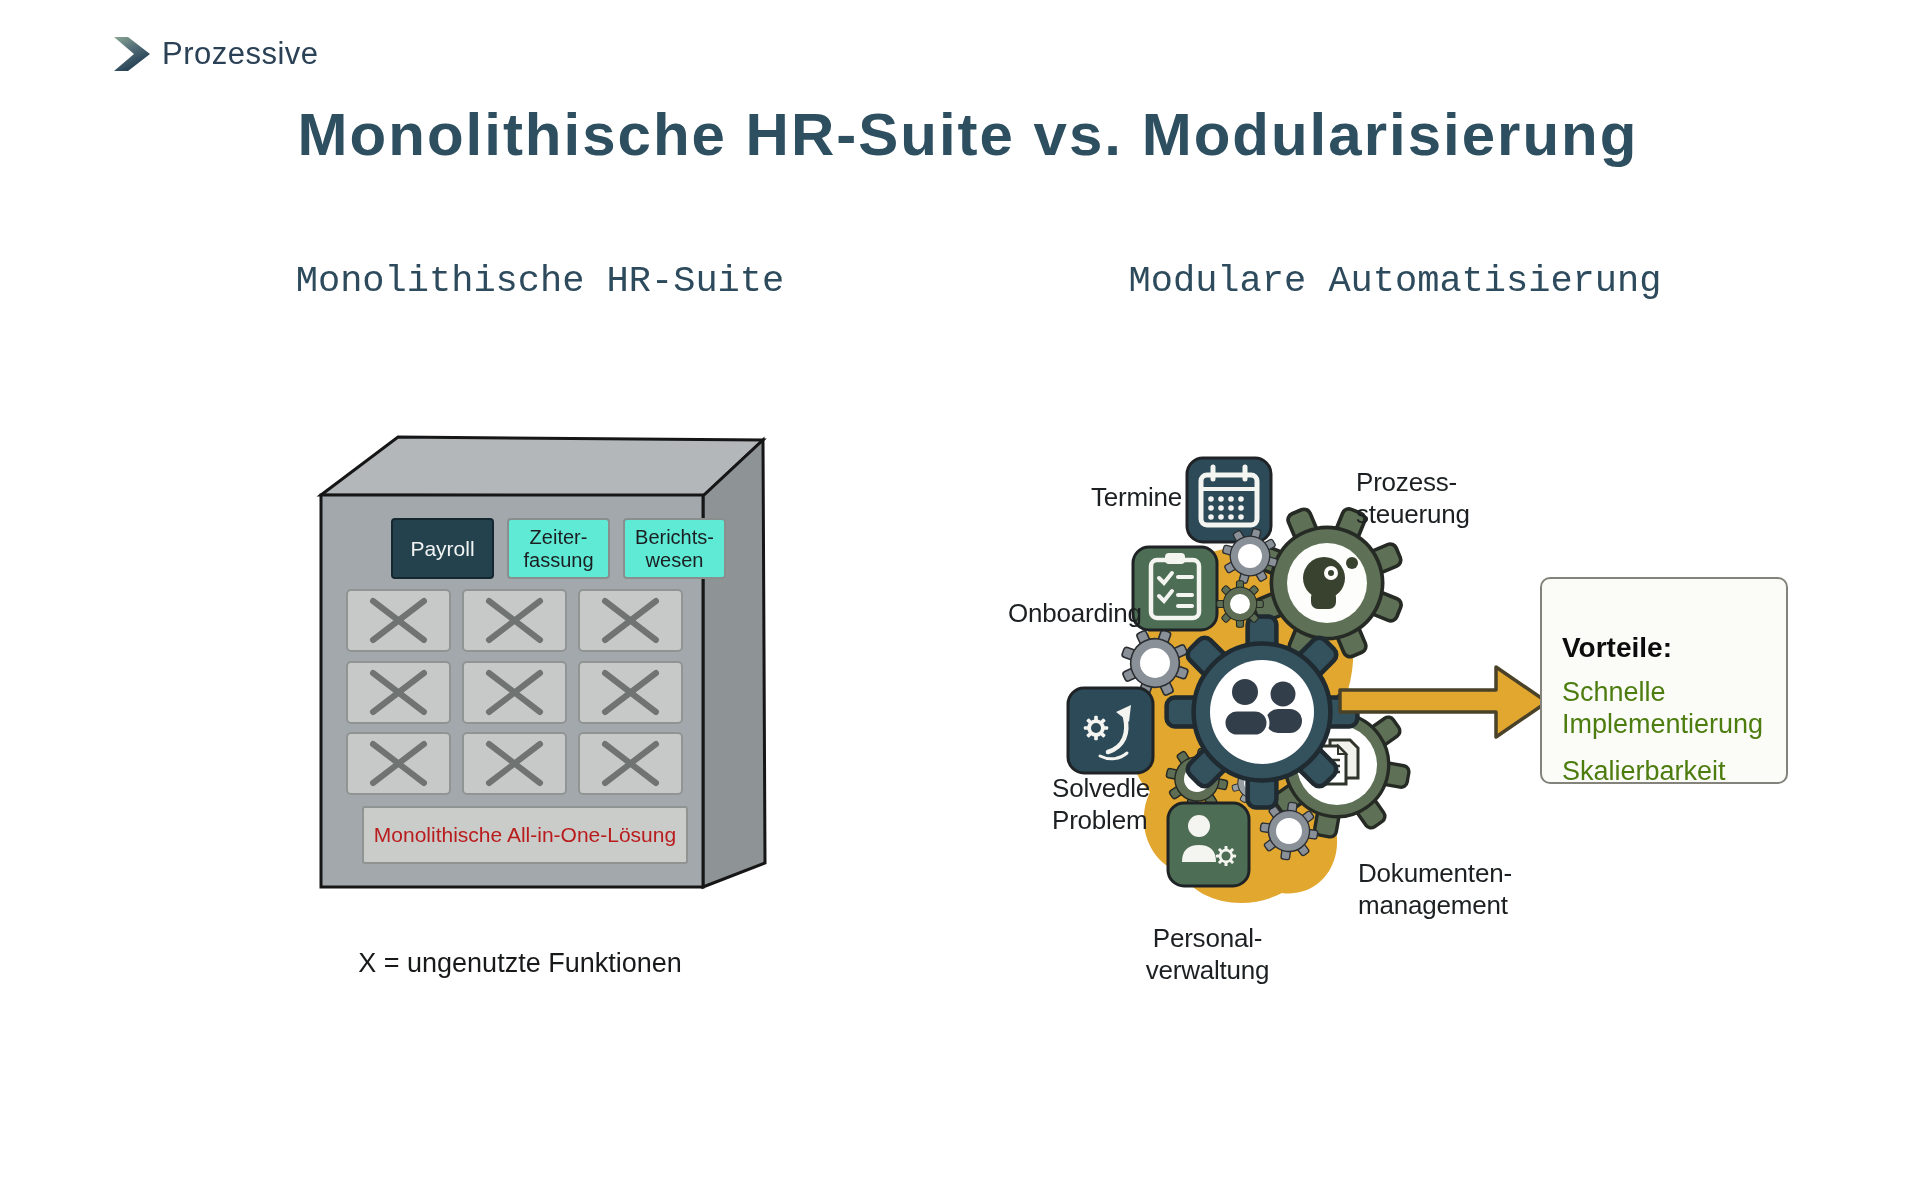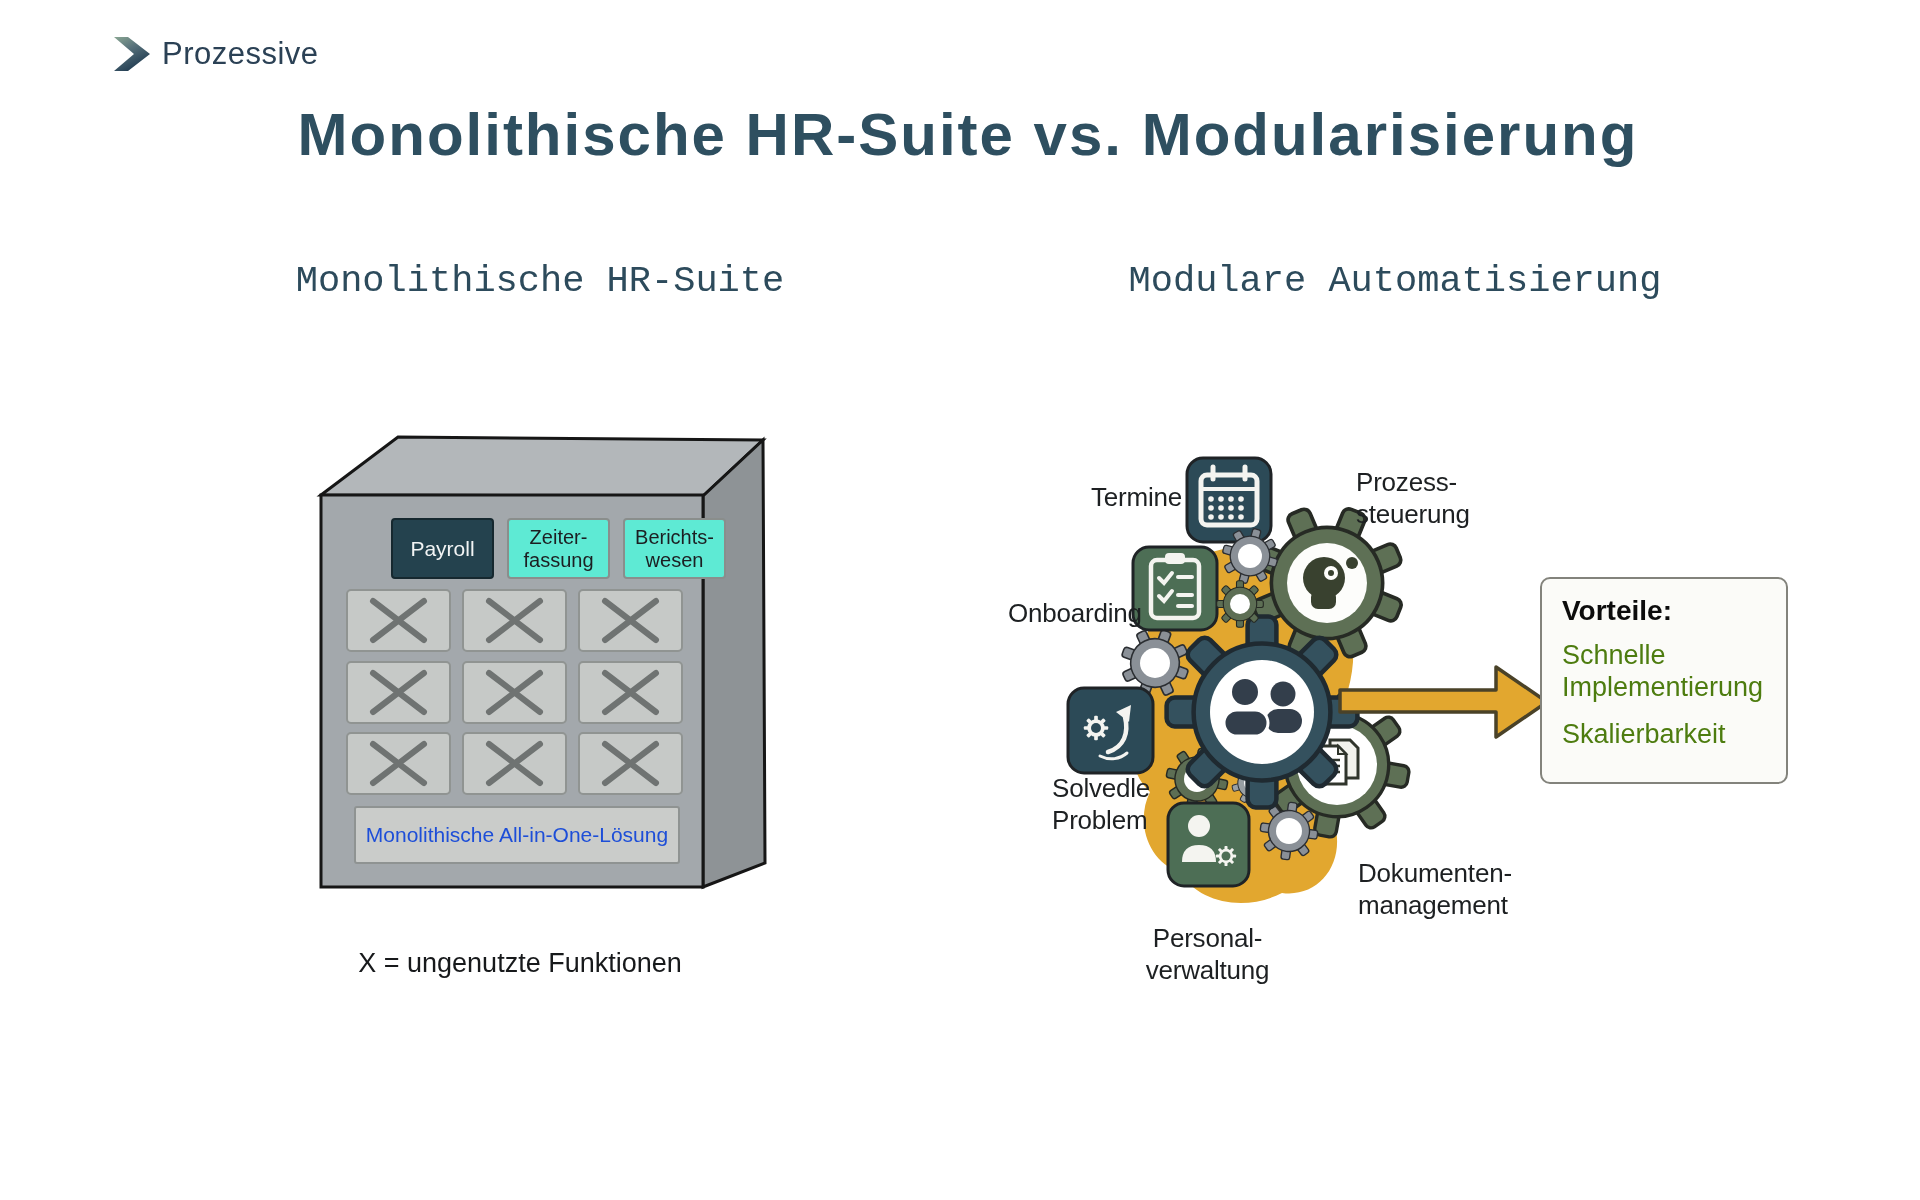--- a/index.html
+++ b/index.html
@@ -26,24 +26,24 @@
     position:absolute; display:flex; align-items:center; justify-content:center;
     text-align:center; white-space:pre-line; box-sizing:border-box; border-radius:4px;
     font-size:20px; line-height:1.12; color:#1c1f22;margin-left:44px;
   }
   .cell-payroll { left:347px; top:518px; width:103px; height:61px;
     background:#24424e; border:2px solid #16282f; color:#f2f4f4; font-size:21px; }
   .cell-light { background:#5eead4; border:2px solid #8a8e8c; }
   .cell-zeiter   { left:463px; top:518px; width:103px; height:61px; }
   .cell-berichts { left:579px; top:518px; width:103px; height:61px; }
   .box-footer {
-    position:absolute; left:354px; top:806px; width:326px; height:58px;
+    position:absolute; left:362px; top:806px; width:326px; height:58px;
     display:flex; align-items:center; justify-content:center; box-sizing:border-box;
     background:#caccca; border:2px solid #8f9392; border-radius:3px;
-    font-size:21px; color:#1d4ed8;
+    font-size:21px; color:#b91c1c;
   }
   .caption {
     position:absolute; left:330px; top:948px; width:380px; text-align:center;
     font-size:27px; font-weight:500; color:#17191b;
   }
   
   .right-svg { position:absolute; left:1000px; top:420px; width:820px; height:600px; }
   .label {
     position:absolute; font-size:26px; color:#1d2022; line-height:1.22;
     white-space:pre-line; letter-spacing:-0.2px;
@@ -52,21 +52,21 @@
   .label-prozess    { left:1356px; top:467px; width:180px; }
   .label-onboarding { left:1008px; top:598px; width:122px; text-align:center; }
   .label-solvedle   { left:1052px; top:773px; width:140px; }
   .label-personal   { left:1135px; top:923px; width:145px; text-align:center; }
   .label-dokumente  { left:1358px; top:858px; width:200px; }
   .benefits {
     position:absolute; left:1540px; top:577px; width:248px; height:207px;
     box-sizing:border-box; background:#fbfbf8; border:2px solid #83837c;
     border-radius:10px; padding:16px 12px 0 20px;
   }
-  .benefits-title { font-size:28px; font-weight:700; color:#0c0c0c; margin-bottom:13px; }
+  .benefits-title { font-size:28px; font-weight:700; color:#0c0c0c; margin-bottom:13px;margin-top:37px; }
   .benefit-item { font-size:27px; color:#4d7c0f; line-height:1.18; white-space:pre-line; margin-bottom:15px; }
 </style>
 </head>
 <body>
 
 <div class="slide">
 
   <div class="logo">
     <svg class="logo-icon" viewBox="0 0 40 34">
       <defs>

